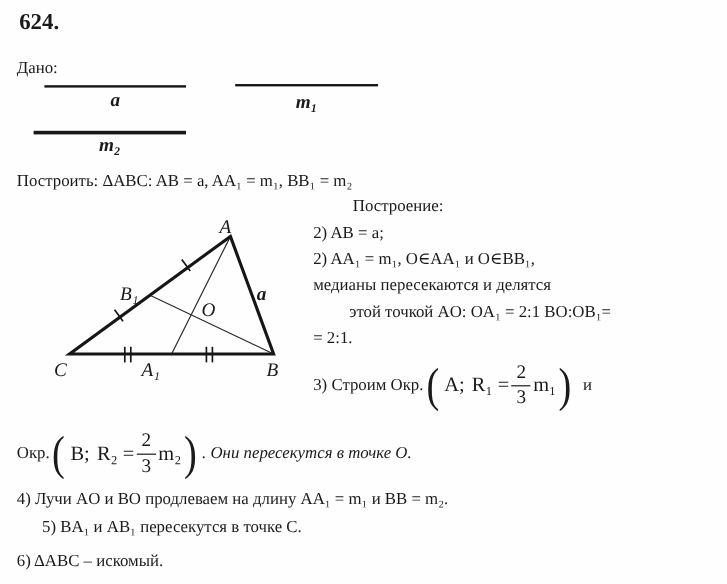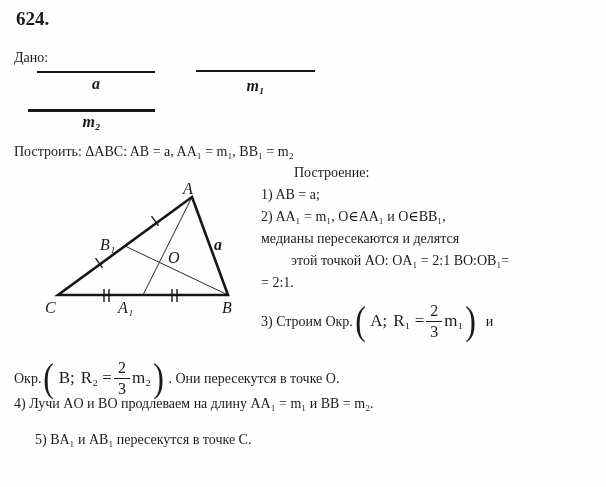--- a/index.html
+++ b/index.html
@@ -15,21 +15,21 @@
   .segline { position:absolute; background:#181818; height:2px; }
   .seglabel { position:absolute; text-align:center; font-size:16px; font-weight:bold; font-style:italic; line-height:16px; }
   .frow { position:absolute; display:flex; align-items:center; height:50px;text-align:right; }
   .paren { font-size:40px; line-height:1; font-weight:400; display:inline-block; transform:scaleX(0.8); margin:0 1px; }
   .finner { display:flex; align-items:center; font-size:17px; }
   .fpfx { margin:0 6px 0 2px; }
   .frac { display:inline-flex; flex-direction:column; align-items:center; font-size:16px; line-height:1.1; margin:0 2px; }
   .frac .num { display:block; border-bottom:1.4px solid #1a1a1a; padding:0 4px 1px; }
   .frac .den { display:block; padding-top:1px; }
   .ftail { margin-left:7px; }
-  .ftail2 { margin-left:2px; }
+  .ftail2 { margin-left:2px;font-style:italic; }
   svg text { font-family:"Liberation Serif","DejaVu Serif",serif; font-style:italic; font-size:16px; fill:#1a1a1a; }
   svg text.blbl { font-weight:bold; }
 </style>
 </head>
 <body>
 
 <div class="page">
 
   <div class="abs probnum" style="left:16px; top:8px;">624.</div>
 
@@ -65,21 +65,21 @@
 
     <text x="183" y="194">A</text>
     <text x="222" y="313">B</text>
     <text x="45" y="313">C</text>
     <text x="118" y="313">A₁</text>
     <text x="100" y="250">B₁</text>
     <text x="168" y="263">O</text>
     <text x="214" y="250" class="blbl">a</text>
   </svg>
 
-  <div class="abs t" style="left:261px; top:184px;">1) AB = a;</div>
+  <div class="abs t" style="left:261px; top:184px;">2) AB = a;</div>
   <div class="abs t" style="left:261px; top:206px;text-align:right;">2) AA₁ = m₁, O∈AA₁ и O∈BB₁,</div>
   <div class="abs t" style="left:261px; top:228px;">медианы пересекаются и делятся</div>
   <div class="abs t" style="left:261px; top:250px;margin-left:30px;">этой точкой AO: OA₁ = 2:1 BO:OB₁=</div>
   <div class="abs t" style="left:261px; top:272px;">= 2:1.</div>
 
   <div class="frow" style="left:261px; top:296px;">
     <span class="t">3) Строим Окр.</span>
     <span class="paren">(</span>
     <span class="finner">
       <span class="fpfx">A;</span>
@@ -103,16 +103,17 @@
       <span class="frac">
         <span class="num">2</span>
         <span class="den">3</span>
       </span>
       <span>m₂</span>
     </span>
     <span class="paren">)</span>
     <span class="t ftail2">. Они пересекутся в точке O.</span>
   </div>
 
-  <div class="abs t" style="left:14px; top:393px;">4) Лучи AO и BO продлеваем на длину AA₁ = m₁ и BB = m₂.</div>
+  <div class="abs t" style="left:14px; top:406px;">4) Лучи AO и BO продлеваем на длину AA₁ = m₁ и BB = m₂.</div>
   <div class="abs t" style="left:14px; top:429px;margin-left:21px;">5) BA₁ и AB₁ пересекутся в точке C.</div>
+  <div class="abs t" style="left:14px; top:458px;">6) ΔABC – искомый.</div>
 
 </div>
 
 </body></html>

